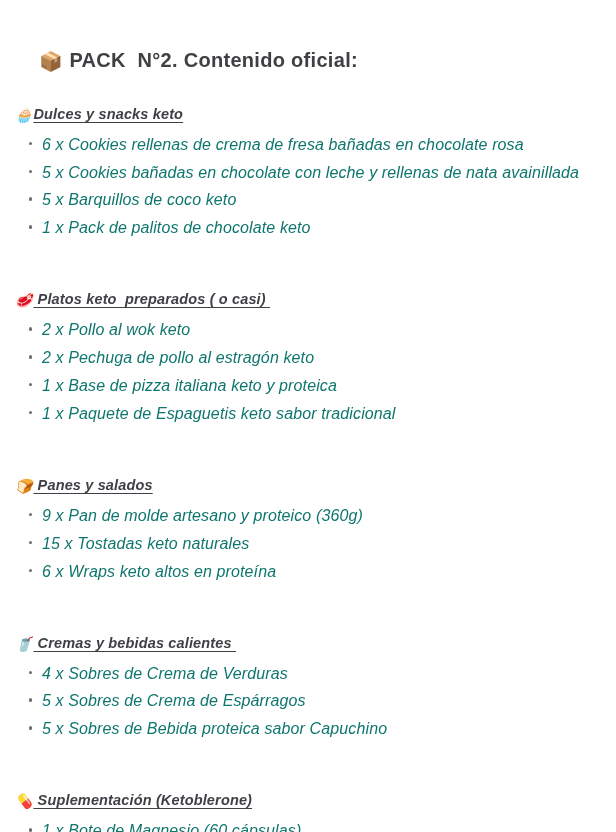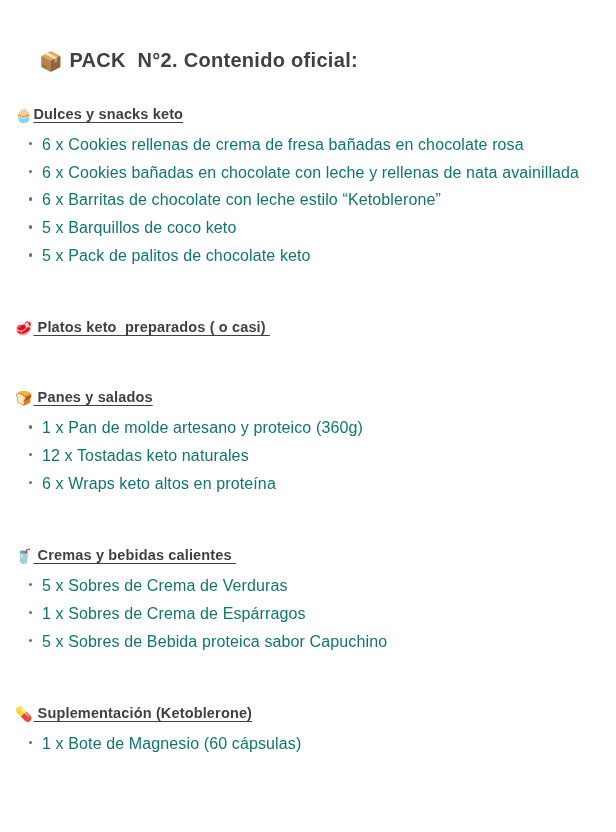--- a/index.html
+++ b/index.html
@@ -41,20 +41,21 @@
     margin-right: 6px;
     vertical-align: -1px;
   }
 
   
   .sections {
     padding: 0 15px 0 15px;
   }
   .section {
     margin: 0;
+    font-style: italic;
   }
   .section + .section {
     margin-top: 48px;
   }
 
   .section-header {
     display: block;
     margin: 0 0 6px 0;
     font-size: 14.5px;
     font-weight: bold;
@@ -121,43 +122,48 @@
   </h1>
 
   <div class="sections">
       <div class="section">
         <div class="section-header"><span class="sec-emoji">🧁</span><span class="sec-label">Dulces y snacks keto</span></div>
         <ul class="items">
           <li class="justify">
             <span class="txt">6 x Cookies rellenas de crema de fresa bañadas en chocolate rosa</span>
           </li>
           <li class="justify">
-            <span class="txt">6 x Cookies bañadas en chocolate con leche y rellenas de nata avainillada</span>
+            <span class="txt">5 x Cookies bañadas en chocolate con leche y rellenas de nata avainillada</span>
           </li>
-          <li>6 x Barritas de chocolate con leche estilo “Ketoblerone”</li>
           <li>5 x Barquillos de coco keto</li>
-          <li>5 x Pack de palitos de chocolate keto</li>
+          <li>1 x Pack de palitos de chocolate keto</li>
         </ul>
       </div>
       <div class="section">
         <div class="section-header"><span class="sec-emoji">🥩</span><span class="sec-label"> Platos keto  preparados ( o casi) </span></div>
+        <ul class="items">
+          <li>2 x Pollo al wok keto</li>
+          <li>2 x Pechuga de pollo al estragón keto</li>
+          <li>1 x Base de pizza italiana keto y proteica</li>
+          <li>1 x Paquete de Espaguetis keto sabor tradicional</li>
+        </ul>
       </div>
       <div class="section">
         <div class="section-header"><span class="sec-emoji">🍞</span><span class="sec-label"> Panes y salados</span></div>
         <ul class="items">
-          <li>1 x Pan de molde artesano y proteico (360g)</li>
-          <li>12 x Tostadas keto naturales</li>
+          <li>9 x Pan de molde artesano y proteico (360g)</li>
+          <li>15 x Tostadas keto naturales</li>
           <li>6 x Wraps keto altos en proteína</li>
         </ul>
       </div>
       <div class="section">
         <div class="section-header"><span class="sec-emoji">🥤</span><span class="sec-label"> Cremas y bebidas calientes </span></div>
         <ul class="items">
-          <li>5 x Sobres de Crema de Verduras</li>
-          <li>1 x Sobres de Crema de Espárragos</li>
+          <li>4 x Sobres de Crema de Verduras</li>
+          <li>5 x Sobres de Crema de Espárragos</li>
           <li>5 x Sobres de Bebida proteica sabor Capuchino</li>
         </ul>
       </div>
       <div class="section">
         <div class="section-header"><span class="sec-emoji">💊</span><span class="sec-label"> Suplementación (Ketoblerone)</span></div>
         <ul class="items">
           <li>1 x Bote de Magnesio (60 cápsulas)</li>
         </ul>
       </div>
     </div>

